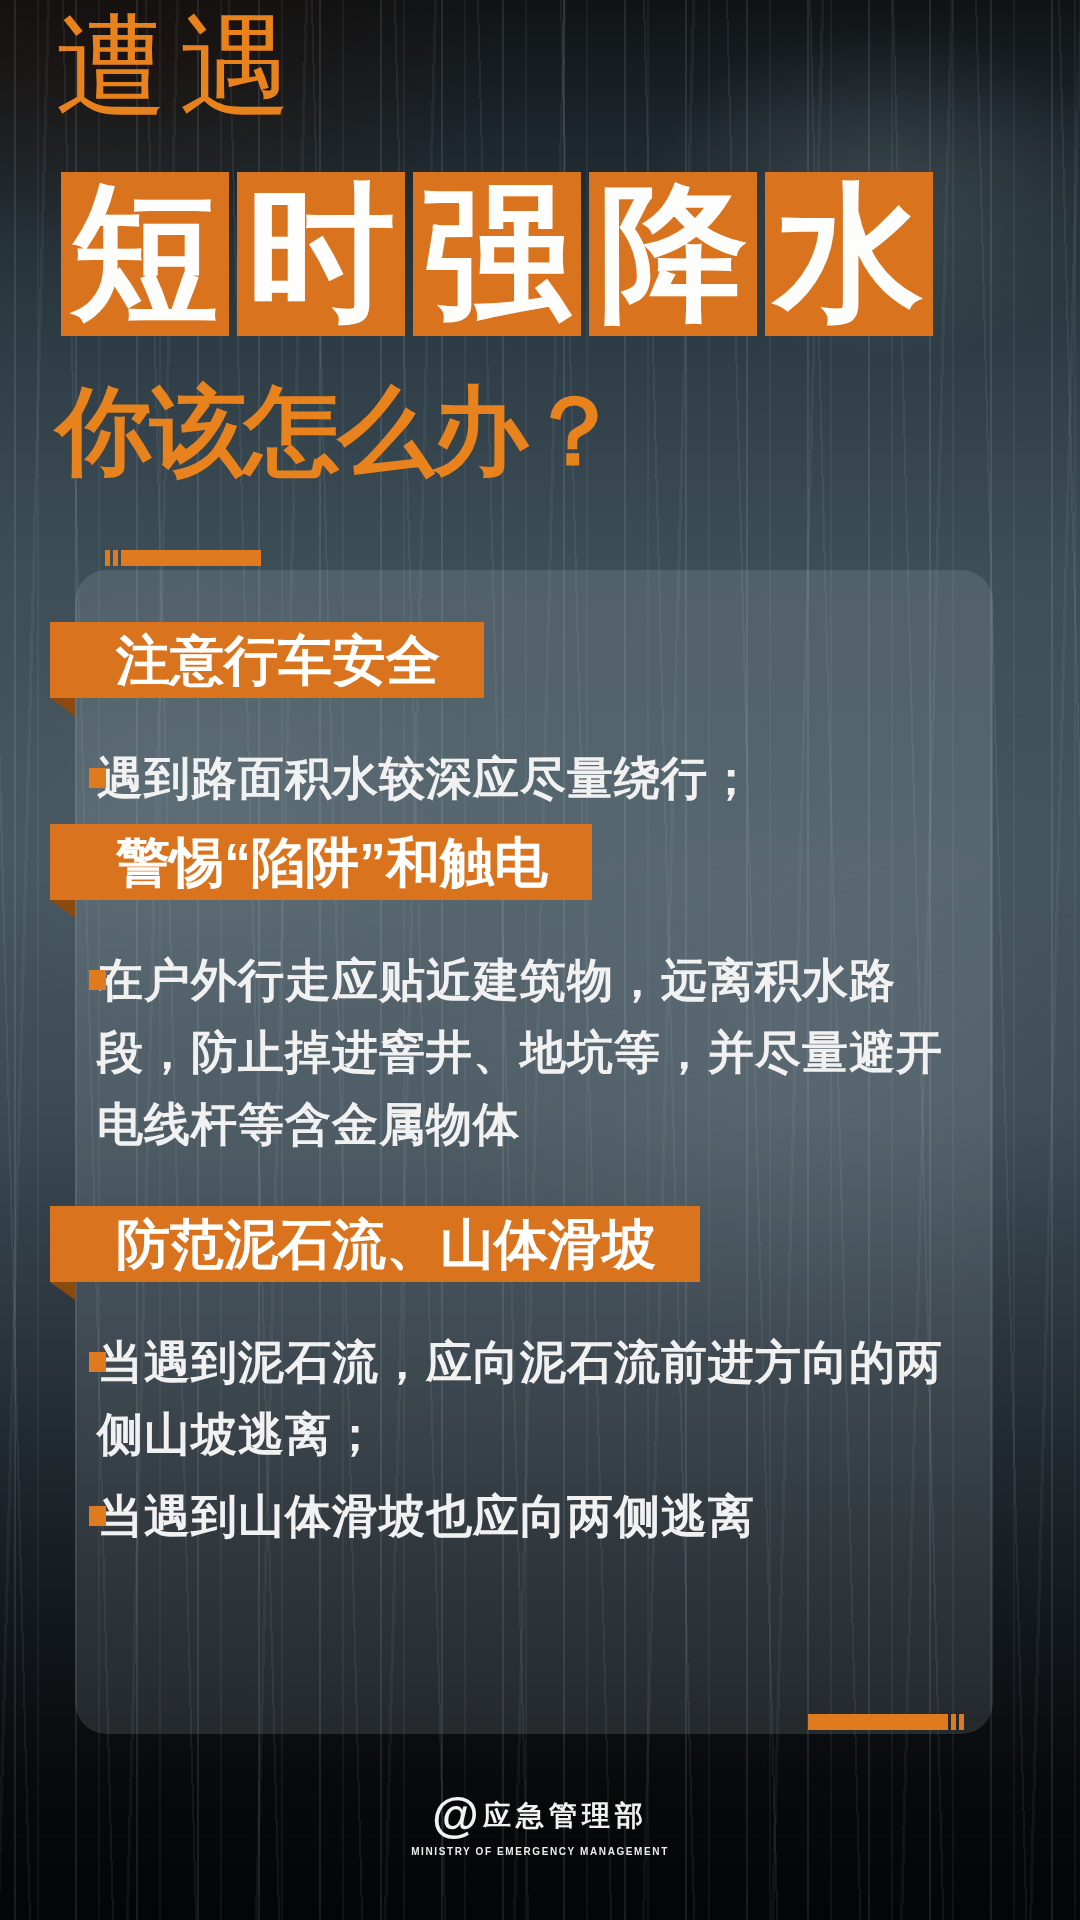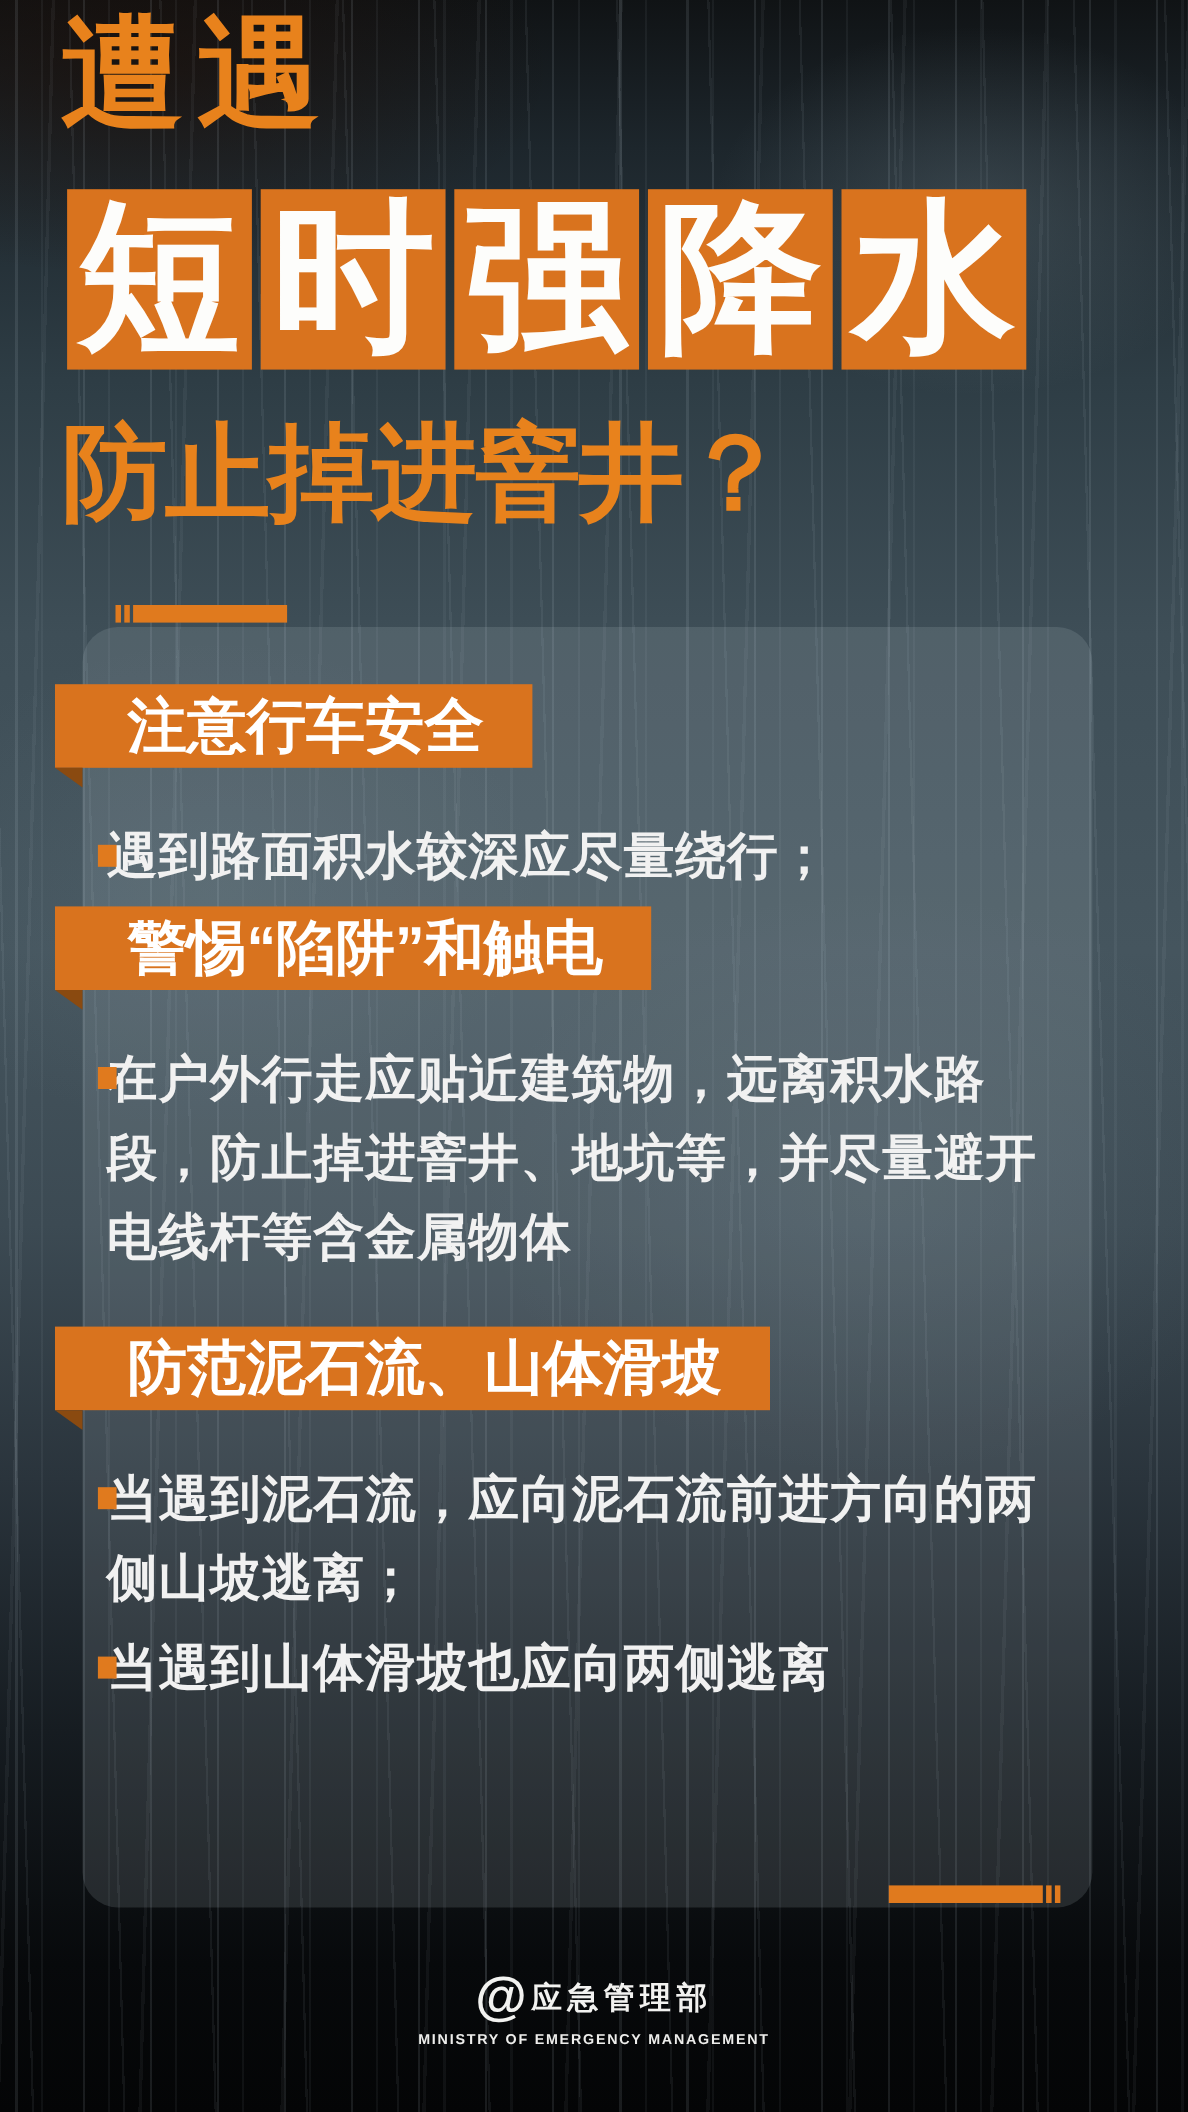--- a/index.html
+++ b/index.html
@@ -14,21 +14,21 @@
       linear-gradient(180deg,#101315 0%,#1d262c 7%,#2e3d45 18%,#3e4e57 30%,#45555e 45%,#3c4a53 58%,#2a343c 70%,#161c21 82%,#07090b 93%,#040506 100%);
   }
   .rain{
     position:absolute;inset:0;pointer-events:none;
     background-image:
       repeating-linear-gradient(90deg, transparent 0 14px, rgba(215,230,240,0.10) 14px 16px, transparent 16px 37px, rgba(195,210,220,0.06) 37px 39px, transparent 39px 61px),
       repeating-linear-gradient(88.5deg, transparent 0 29px, rgba(205,220,230,0.07) 29px 31px, transparent 31px 83px),
       repeating-linear-gradient(91.5deg, transparent 0 47px, rgba(225,235,245,0.05) 47px 50px, transparent 50px 129px);
   }
   
-  .t1{position:absolute;left:55px;top:8px;font-size:112px;font-weight:bold;
+  .t1{position:absolute;left:55px;top:8px;font-size:112px;font-weight:normal;
       color:#E8821C;letter-spacing:12px;line-height:1.05;text-align:center;}
   .t2{position:absolute;left:61px;top:172px;display:flex;gap:8px;}
   .t2 .blk{width:168px;height:164px;background:#D9731E;color:#FDFDFB;
       font-size:148px;font-weight:bold;line-height:162px;text-align:center;overflow:visible;}
   .t3{position:absolute;left:56px;top:378px;font-size:96px;font-weight:bold;
       color:#E8821C;letter-spacing:-2px;line-height:1.1;}
   
   .deco{position:absolute;display:flex;align-items:stretch;}
   .deco .dash{width:5px;background:#E07A1E;margin-right:3px;}
   .deco .bar{background:#E07A1E;}
@@ -66,37 +66,37 @@
     position:absolute;left:14px;top:26px;width:17px;height:20px;background:#E07A1E;
   }
   
   .footer{
     position:absolute;left:0;right:0;top:1792px;
     display:flex;flex-direction:column;align-items:center;
   }
   .footer .row{display:flex;align-items:center;color:#F2F2F0;}
   .footer .at{font-size:48px;font-weight:bold;margin-right:4px;line-height:1;}
   .footer .cn{font-size:28px;font-weight:bold;letter-spacing:5px;line-height:1;}
-  .footer .en{font-size:13px;color:#EDEDEB;letter-spacing:1.6px;margin-top:6px;font-weight:bold;}
+  .footer .en{font-size:10px;color:#EDEDEB;letter-spacing:1.6px;margin-top:6px;font-weight:bold;}
 </style>
 </head>
 <body>
 
 <div id="poster">
   <div class="rain"></div>
 
   <div class="t1">遭遇</div>
   <div class="t2">
     <span class="blk">短</span>
     <span class="blk">时</span>
     <span class="blk">强</span>
     <span class="blk">降</span>
     <span class="blk">水</span>
   </div>
-  <div class="t3">防止掉进窨井？</div>
+  <div class="t3">你该怎么办？</div>
 
   <div class="deco deco-top">
     <span class="dash"></span>
     <span class="dash"></span>
     <span class="bar"></span>
   </div>
 
   <div class="panel">
 
     <div class="banner s1">

